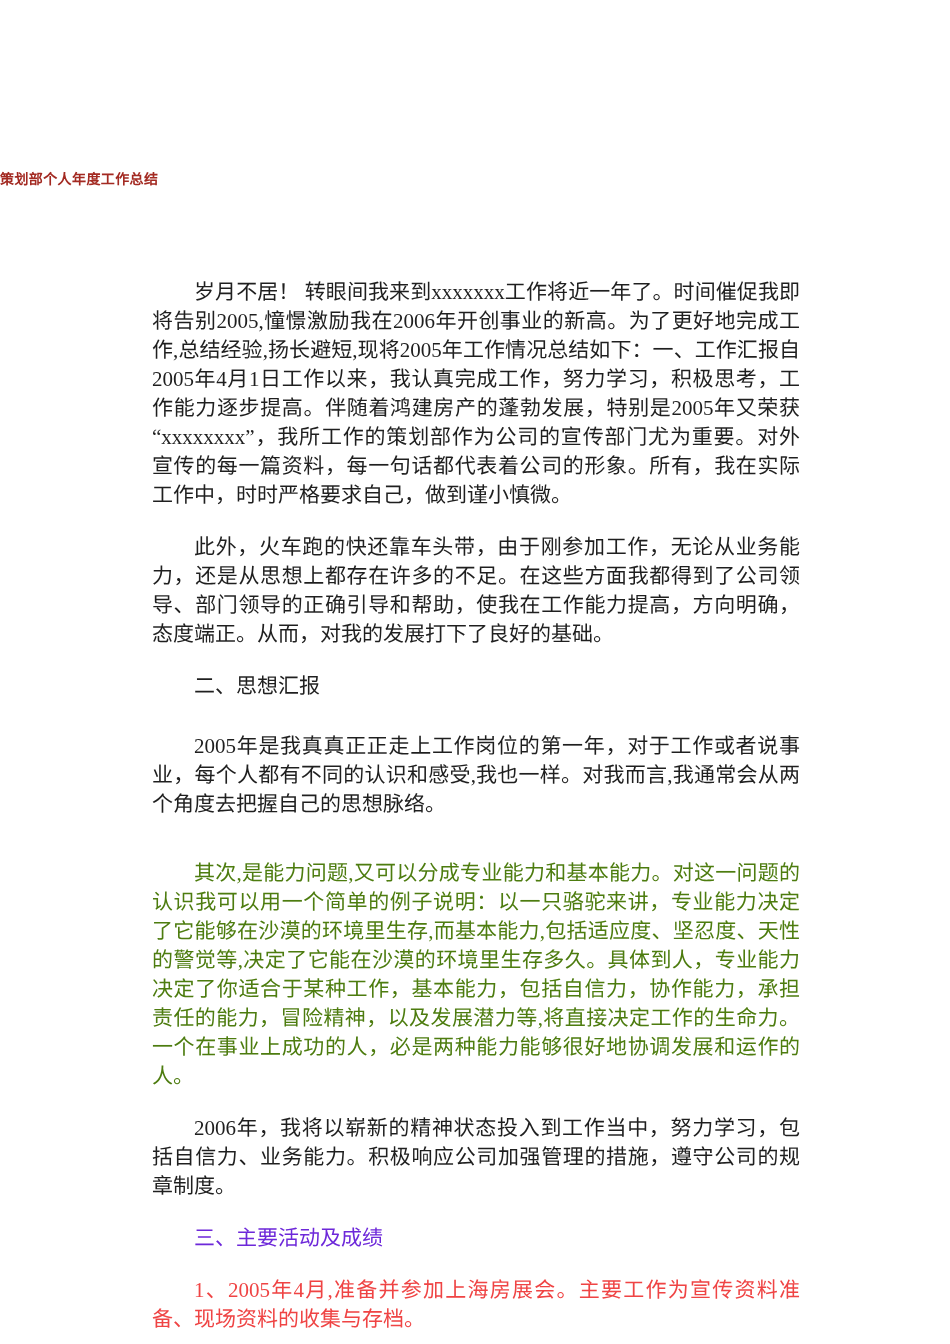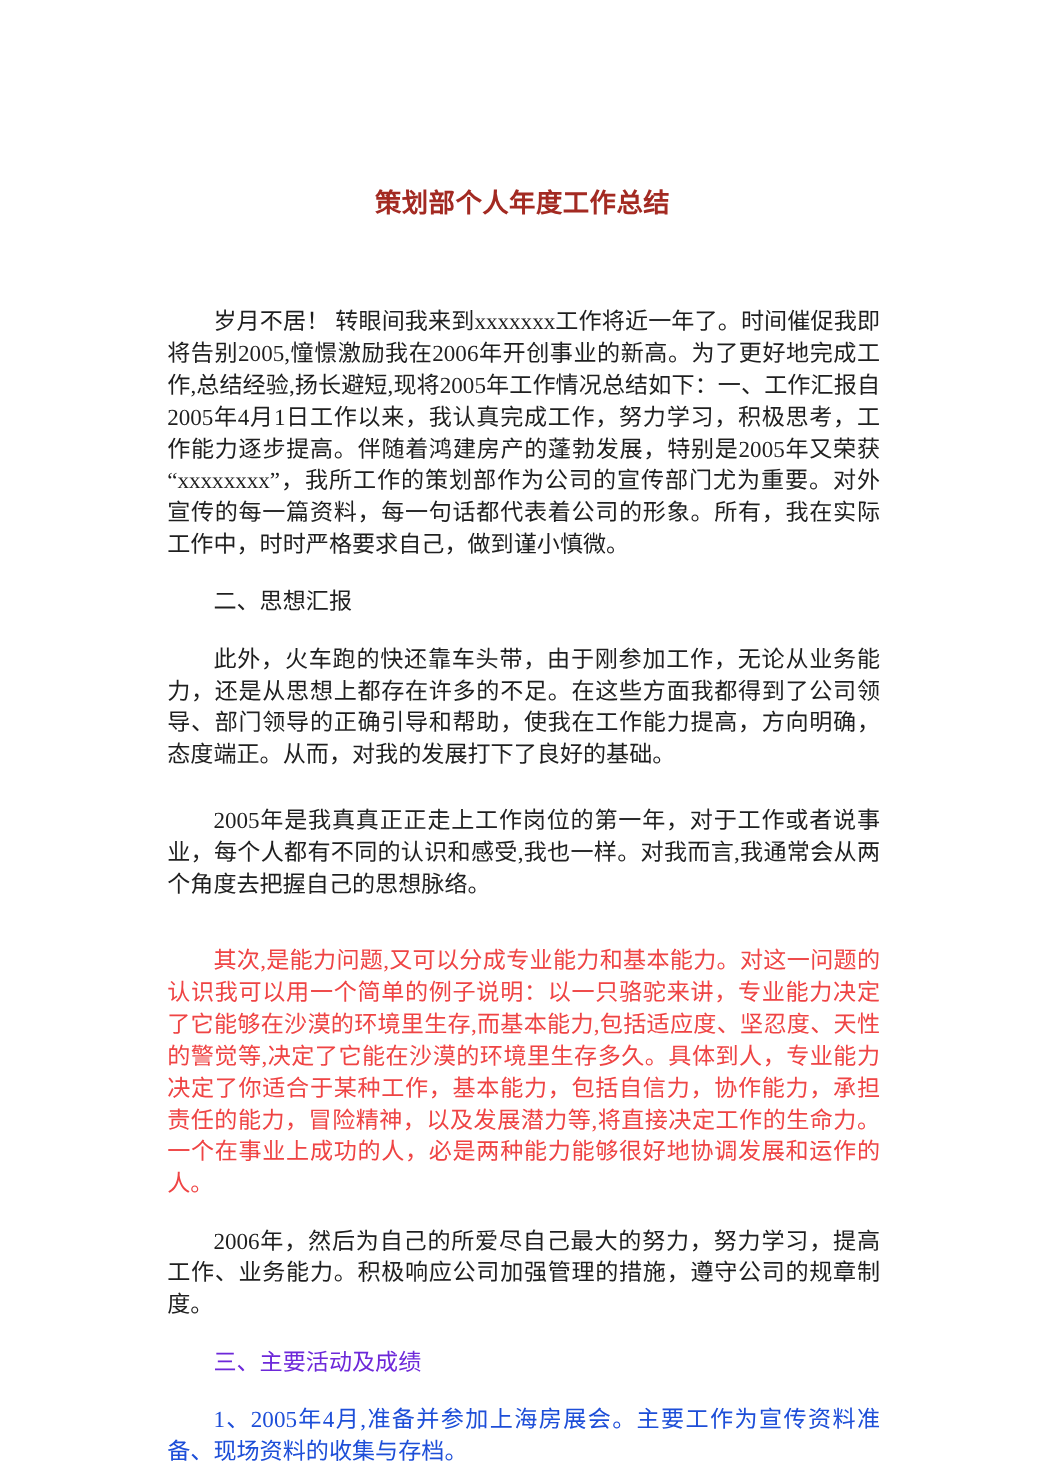--- a/index.html
+++ b/index.html
@@ -25,24 +25,23 @@
     background: #ffffff;
     box-sizing: border-box;
   }
 
   
   .doc-title {
     position: absolute;
     top: 158px;
     left: 0;
     width: 950px;
-    text-align: center;
     font-family: "Liberation Sans", "DejaVu Sans", sans-serif;
     font-weight: bold;
-    font-size: 24px;
+    font-size: 14px;
     line-height: 24px;
     letter-spacing: 0.4px;
     color: #a32a22;
   }
 
   
   .content {
     position: absolute;
     top: 278px;
     left: 152px;
@@ -77,29 +76,29 @@
 <body style="background: rgb(255, 255, 255);">
 
 <div class="page">
 
   <h1 class="doc-title" style="color: rgb(163, 42, 34);">策划部个人年度工作总结</h1>
 
   <div class="content">
 
     <p class="para" style="color: rgb(31, 31, 31);">岁月不居！ 转眼间我来到xxxxxxx工作将近一年了。时间催促我即将告别2005,憧憬激励我在2006年开创事业的新高。为了更好地完成工作,总结经验,扬长避短,现将2005年工作情况总结如下：一、工作汇报自2005年4月1日工作以来，我认真完成工作，努力学习，积极思考，工作能力逐步提高。伴随着鸿建房产的蓬勃发展，特别是2005年又荣获“xxxxxxxx”，我所工作的策划部作为公司的宣传部门尤为重要。对外宣传的每一篇资料，每一句话都代表着公司的形象。所有，我在实际工作中，时时严格要求自己，做到谨小慎微。</p>
 
+    <p class="para" style="color: rgb(31, 31, 31);">此外，火车跑的快还靠车头带，由于刚参加工作，无论从业务能力，还是从思想上都存在许多的不足。在这些方面我都得到了公司领导、部门领导的正确引导和帮助，使我在工作能力提高，方向明确，态度端正。从而，对我的发展打下了良好的基础。</p>
+
     <p class="para heading" style="color: rgb(31, 31, 31);">二、思想汇报</p>
-
-    <p class="para" style="color: rgb(31, 31, 31);">此外，火车跑的快还靠车头带，由于刚参加工作，无论从业务能力，还是从思想上都存在许多的不足。在这些方面我都得到了公司领导、部门领导的正确引导和帮助，使我在工作能力提高，方向明确，态度端正。从而，对我的发展打下了良好的基础。</p>
 
     <p class="para" style="color: rgb(31, 31, 31); margin-top: 31px;">2005年是我真真正正走上工作岗位的第一年，对于工作或者说事业，每个人都有不同的认识和感受,我也一样。对我而言,我通常会从两个角度去把握自己的思想脉络。</p>
 
 
-    <p class="para" style="color: #ef4444; margin-top: 40px;">其次,是能力问题,又可以分成专业能力和基本能力。对这一问题的认识我可以用一个简单的例子说明：以一只骆驼来讲，专业能力决定了它能够在沙漠的环境里生存,而基本能力,包括适应度、坚忍度、天性的警觉等,决定了它能在沙漠的环境里生存多久。具体到人，专业能力决定了你适合于某种工作，基本能力，包括自信力，协作能力，承担责任的能力，冒险精神，以及发展潜力等,将直接决定工作的生命力。一个在事业上成功的人，必是两种能力能够很好地协调发展和运作的人。</p>
+    <p class="para" style="color: #4d7c0f; margin-top: 40px;">其次,是能力问题,又可以分成专业能力和基本能力。对这一问题的认识我可以用一个简单的例子说明：以一只骆驼来讲，专业能力决定了它能够在沙漠的环境里生存,而基本能力,包括适应度、坚忍度、天性的警觉等,决定了它能在沙漠的环境里生存多久。具体到人，专业能力决定了你适合于某种工作，基本能力，包括自信力，协作能力，承担责任的能力，冒险精神，以及发展潜力等,将直接决定工作的生命力。一个在事业上成功的人，必是两种能力能够很好地协调发展和运作的人。</p>
 
-    <p class="para" style="color: rgb(31, 31, 31);">2006年，然后为自己的所爱尽自己最大的努力，努力学习，提高工作、业务能力。积极响应公司加强管理的措施，遵守公司的规章制度。</p>
+    <p class="para" style="color: rgb(31, 31, 31);">2006年，我将以崭新的精神状态投入到工作当中，努力学习，包括自信力、业务能力。积极响应公司加强管理的措施，遵守公司的规章制度。</p>
 
     <p class="para heading" style="color: #6d28d9;">三、主要活动及成绩</p>
 
-    <p class="para listitem" style="color: #1d4ed8;">1、2005年4月,准备并参加上海房展会。主要工作为宣传资料准备、现场资料的收集与存档。</p>
+    <p class="para listitem" style="color: #ef4444;">1、2005年4月,准备并参加上海房展会。主要工作为宣传资料准备、现场资料的收集与存档。</p>
 
   </div>
 </div>
 
 </body></html>

